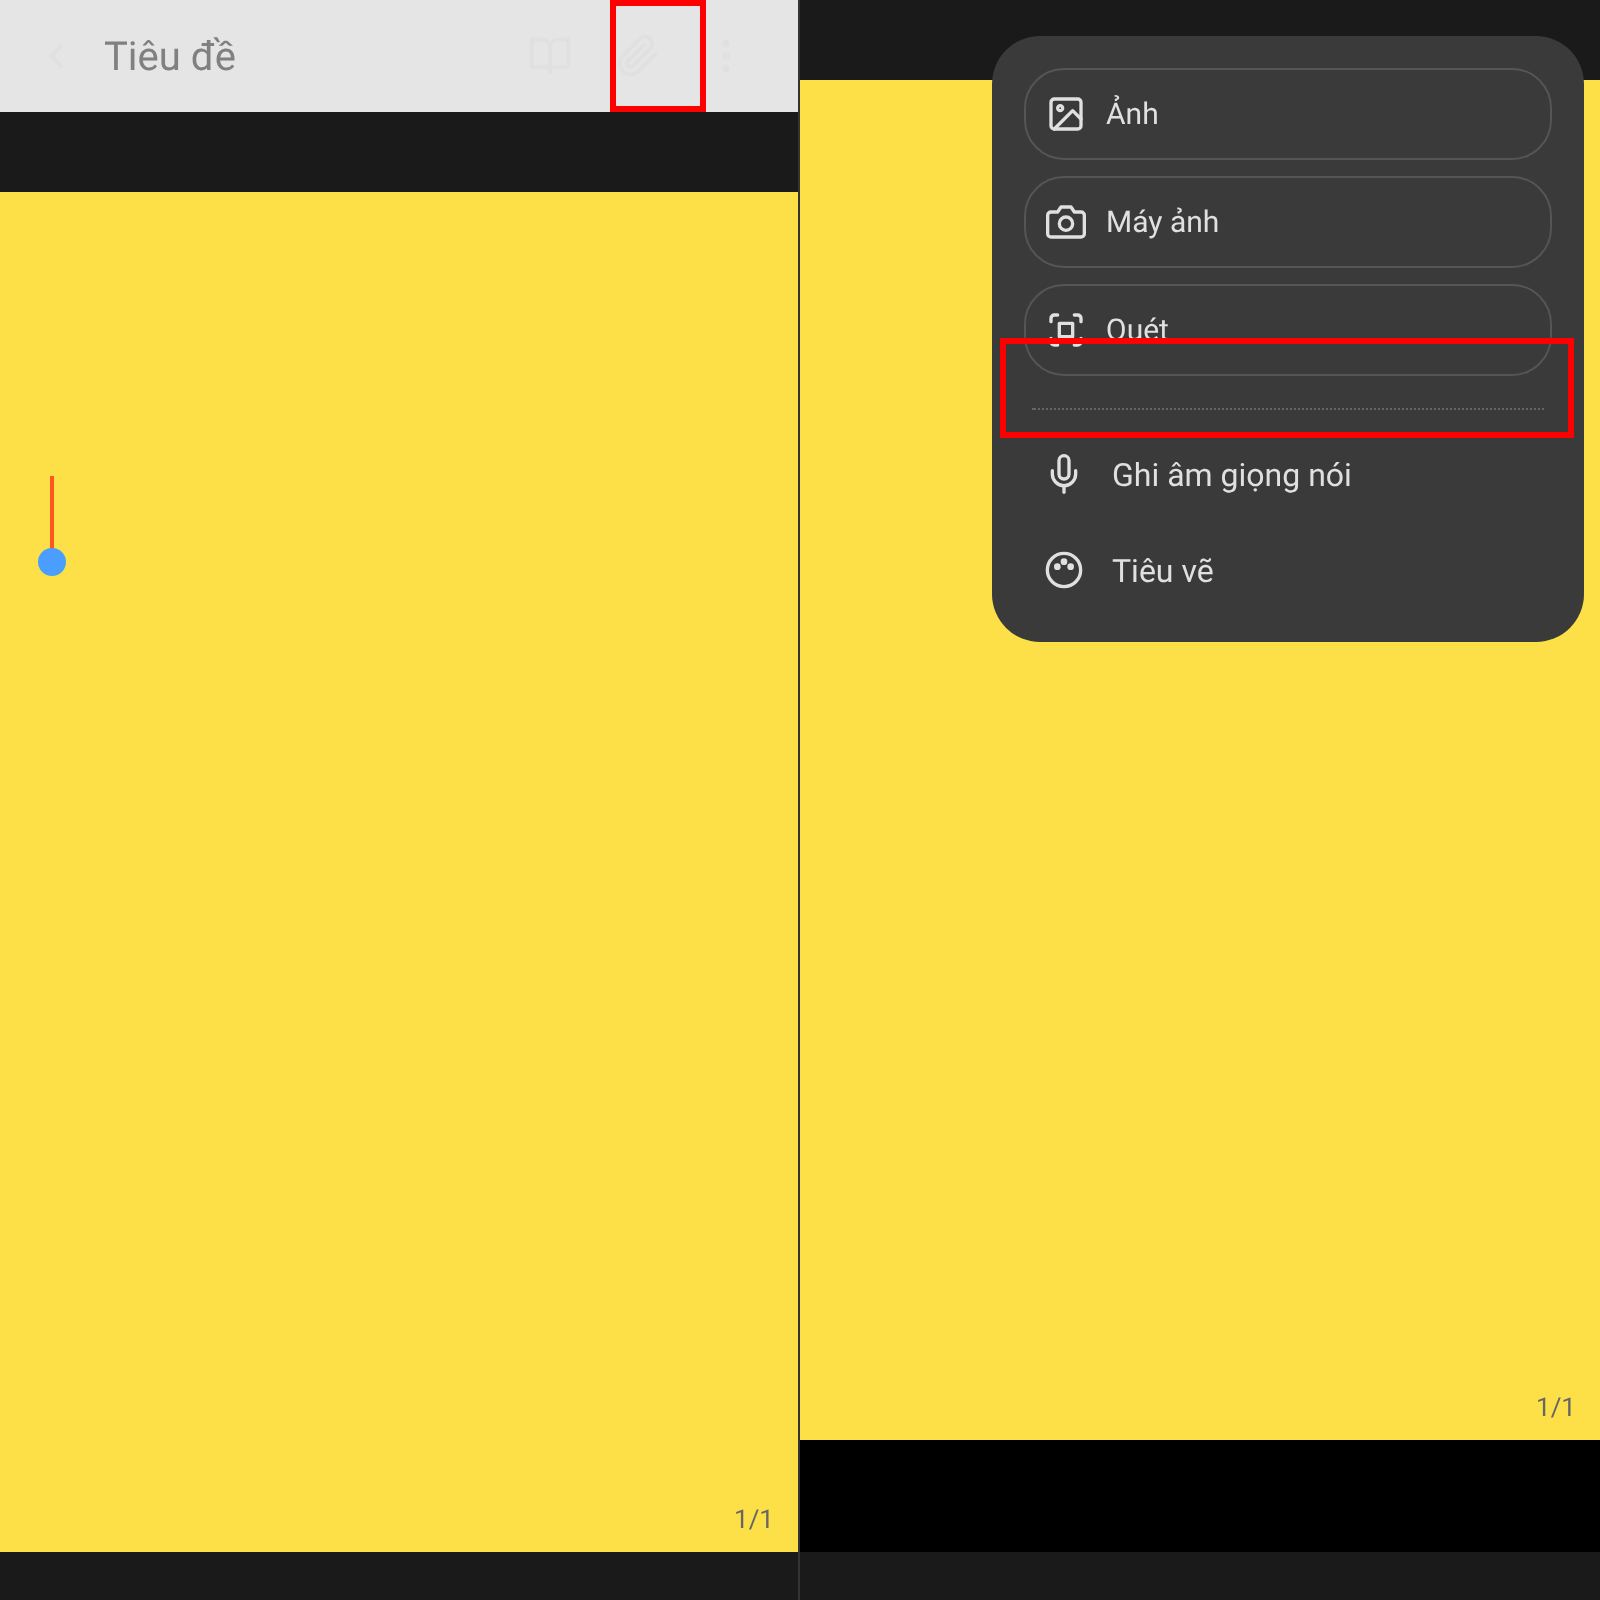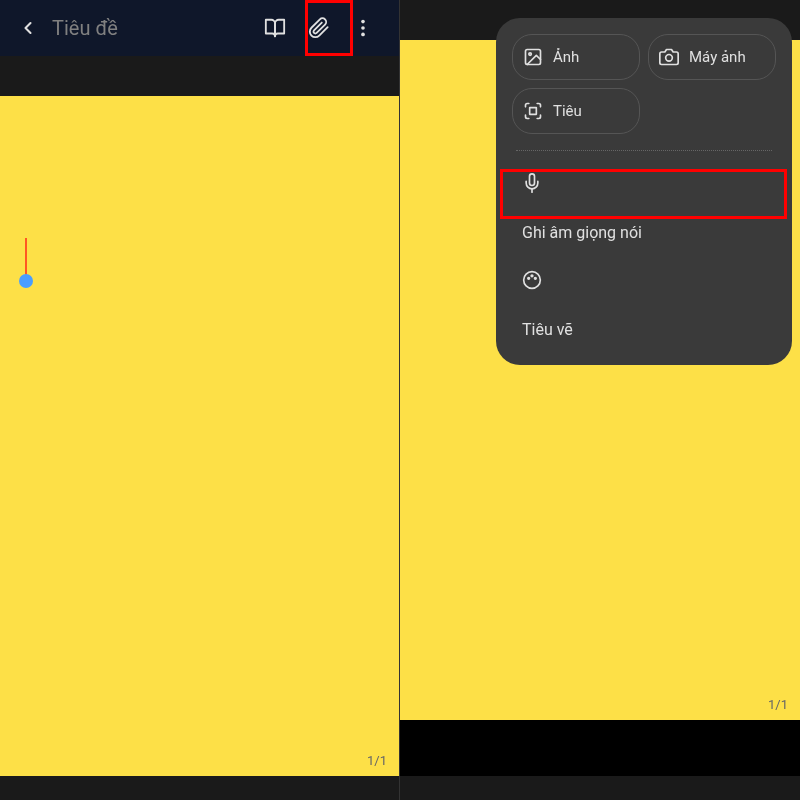--- a/index.html
+++ b/index.html
@@ -22,21 +22,21 @@
       position: relative;
     }
     .screen-left {
       border-right: 1px solid #333;
     }
     .header {
       height: 56px;
       display: flex;
       align-items: center;
       padding: 0 16px;
-      background: #0f172a;
+      background: #e5e5e5;
     }
     .header-left {
       display: flex;
       align-items: center;
       flex: 1;
     }
     .back-btn {
       width: 24px;
       height: 24px;
       display: flex;
@@ -129,21 +129,21 @@
       top: 18px;
       right: 8px;
       left: 96px;
       background: #3a3a3a;
       border-radius: 24px;
       padding: 12px;
       z-index: 5;
     }
     .popup-grid {
       display: grid;
-      grid-template-columns: 1fr 1fr;
+      grid-template-columns: 1fr;
       gap: 8px;
       padding: 4px 4px 12px 4px;
     }
     .grid-item {
       display: flex;
       align-items: center;
       gap: 10px;
       padding: 12px 10px;
       border: 1px solid #555;
       border-radius: 20px;
@@ -164,25 +164,24 @@
     .popup-divider {
       border: none;
       border-top: 1px dotted #666;
       margin: 4px 8px 8px 8px;
     }
     .popup-list {
       padding: 0 4px;
     }
     .list-item {
       display: flex;
-      align-items: flex-start;
-      gap: 30px;
+      align-items: flex-end;
+      gap: 14px;
       padding: 14px 10px;
       cursor: pointer;
-      flex-direction: column;
     }
     .list-item .icon-wrap {
       width: 20px;
       height: 20px;
       display: flex;
       align-items: center;
       justify-content: center;
       color: #e0e0e0;
     }
     .list-item-label {
@@ -277,21 +276,21 @@
       <div class="grid-item">
         <span class="icon-wrap">
           <svg width="20" height="20" viewBox="0 0 24 24" fill="none" stroke="currentColor" stroke-width="2" stroke-linecap="round" stroke-linejoin="round">
               <path d="M3 7V5a2 2 0 0 1 2-2h2"></path>
               <path d="M17 3h2a2 2 0 0 1 2 2v2"></path>
               <path d="M21 17v2a2 2 0 0 1-2 2h-2"></path>
               <path d="M7 21H5a2 2 0 0 1-2-2v-2"></path>
               <rect x="8" y="8" width="8" height="8"></rect>
             </svg>
         </span>
-        <span class="grid-item-label">Tiêu</span>
+        <span class="grid-item-label">Quét</span>
       </div>
     </div>
     <hr class="popup-divider">
     <div class="popup-list">
       <div class="list-item">
         <span class="icon-wrap">
           <svg width="20" height="20" viewBox="0 0 24 24" fill="none" stroke="currentColor" stroke-width="2" stroke-linecap="round" stroke-linejoin="round">
               <path d="M12 1a3 3 0 0 0-3 3v8a3 3 0 0 0 6 0V4a3 3 0 0 0-3-3z"></path>
               <path d="M19 10v2a7 7 0 0 1-14 0v-2"></path>
               <line x1="12" y1="19" x2="12" y2="23"></line>

